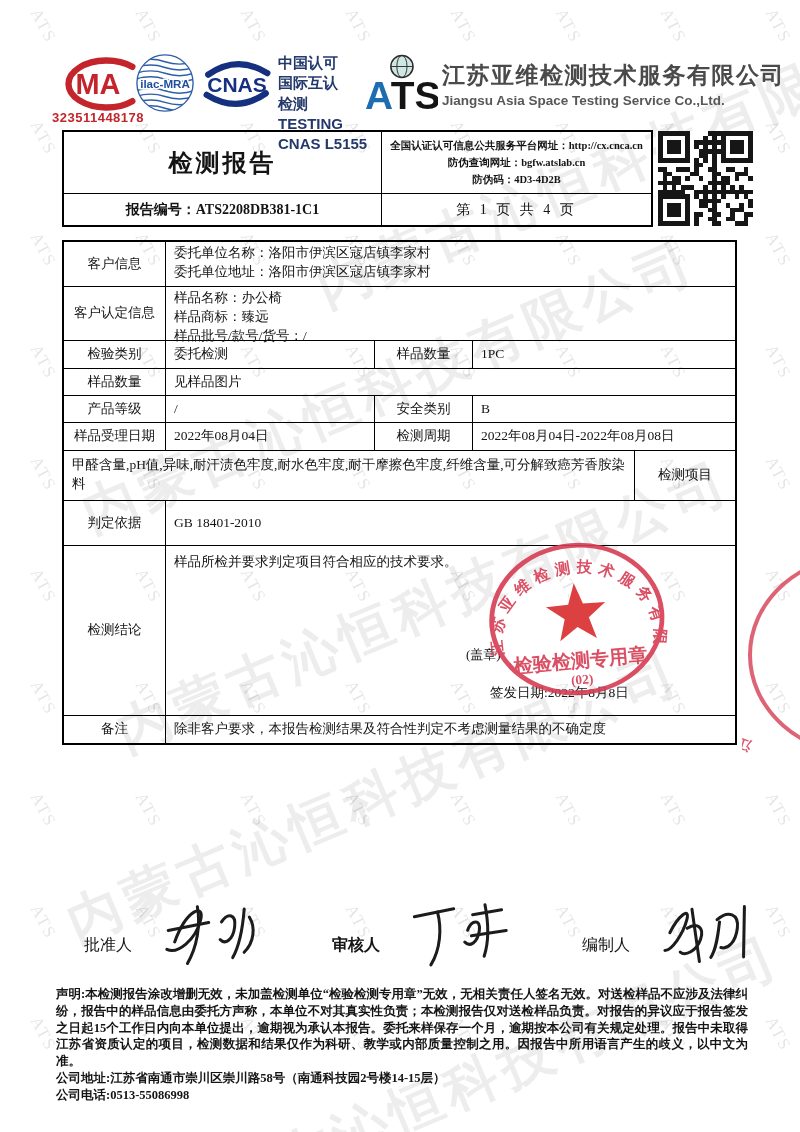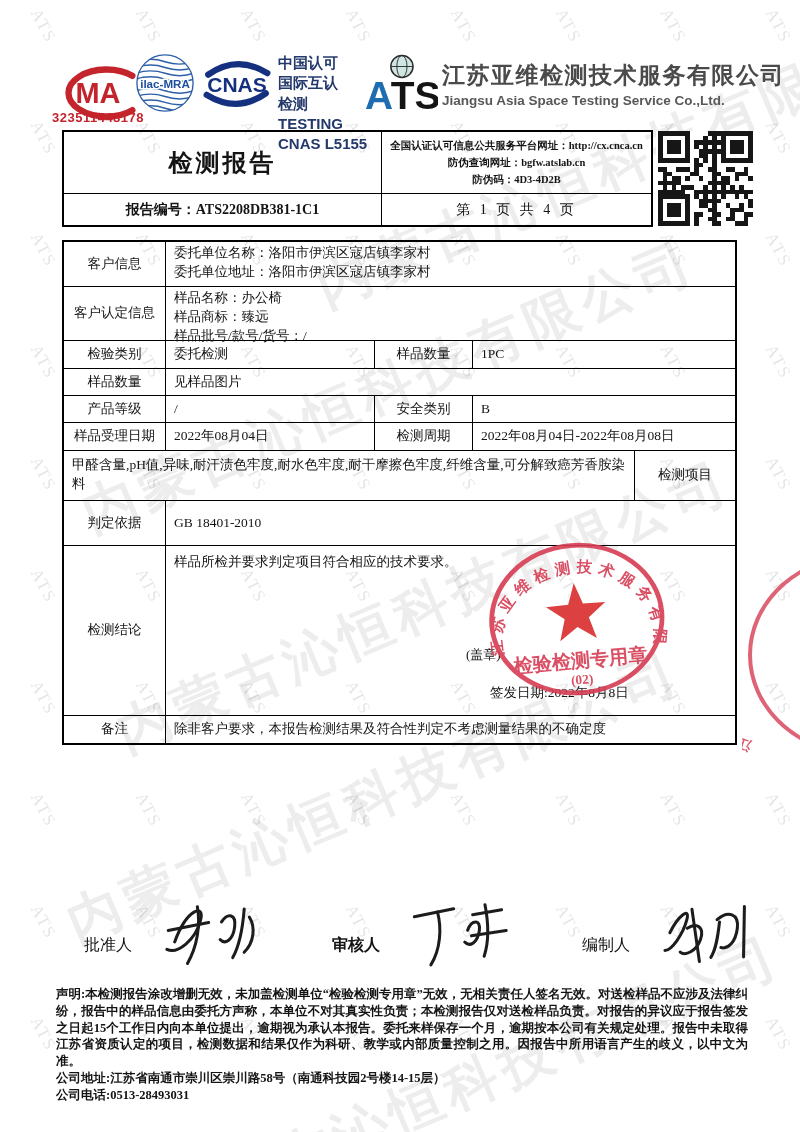--- a/index.html
+++ b/index.html
@@ -153,21 +153,21 @@
       <div class="wm-ats" style="left: 25px; top: 1024px;">ATS</div>
       <div class="wm-ats" style="left: 130px; top: 1024px;">ATS</div>
       <div class="wm-ats" style="left: 235px; top: 1024px;">ATS</div>
       <div class="wm-ats" style="left: 340px; top: 1024px;">ATS</div>
       <div class="wm-ats" style="left: 445px; top: 1024px;">ATS</div>
       <div class="wm-ats" style="left: 550px; top: 1024px;">ATS</div>
       <div class="wm-ats" style="left: 655px; top: 1024px;">ATS</div>
       <div class="wm-ats" style="left: 760px; top: 1024px;">ATS</div>
     </div>
 
-  <div class="abs" style="left:52px;top:65px;width:92px;height:56px;">
+  <div class="abs" style="left:52px;top:56px;width:92px;height:56px;">
     <svg width="92" height="56" viewBox="0 0 100 62">
       <path d="M 88,12 A 42,26 0 1 0 88,50" fill="none" stroke="#c4242b" stroke-width="7" stroke-linecap="round"></path>
       <text x="50" y="42" text-anchor="middle" font-size="32" font-weight="700" fill="#c4242b" font-family="Liberation Sans, sans-serif">MA</text>
     </svg>
   </div>
   <div class="abs brand-num" style="left:52px;top:110px;">323511448178</div>
 
   <div class="abs" style="left:134px;top:52px;">
     <svg width="62" height="62" viewBox="0 0 64 64">
       <defs>
@@ -609,16 +609,16 @@
         <path d="M57,21 C55,33 53,44 48,51"></path>
         <path d="M55,19 C65,11 74,15 72,27 C70,39 63,45 57,43"></path>
         <path d="M79,9 L76,52"></path>
       </g>
     </svg>
   </div>
 
   <div class="abs footer">
     <div class="stm">声明:本检测报告涂改增删无效，未加盖检测单位“检验检测专用章”无效，无相关责任人签名无效。对送检样品不应涉及法律纠纷，报告中的样品信息由委托方声称，本单位不对其真实性负责；本检测报告仅对送检样品负责。对报告的异议应于报告签发之日起15个工作日内向本单位提出，逾期视为承认本报告。委托来样保存一个月，逾期按本公司有关规定处理。报告中未取得江苏省资质认定的项目，检测数据和结果仅作为科研、教学或内部质量控制之用。因报告中所用语言产生的歧义，以中文为准。</div>
     <div>公司地址:江苏省南通市崇川区崇川路58号（南通科技园2号楼14-15层）</div>
-    <div>公司电话:0513-28493031</div>
+    <div>公司电话:0513-55086998</div>
   </div>
 
 </div>
 
 </body></html>

